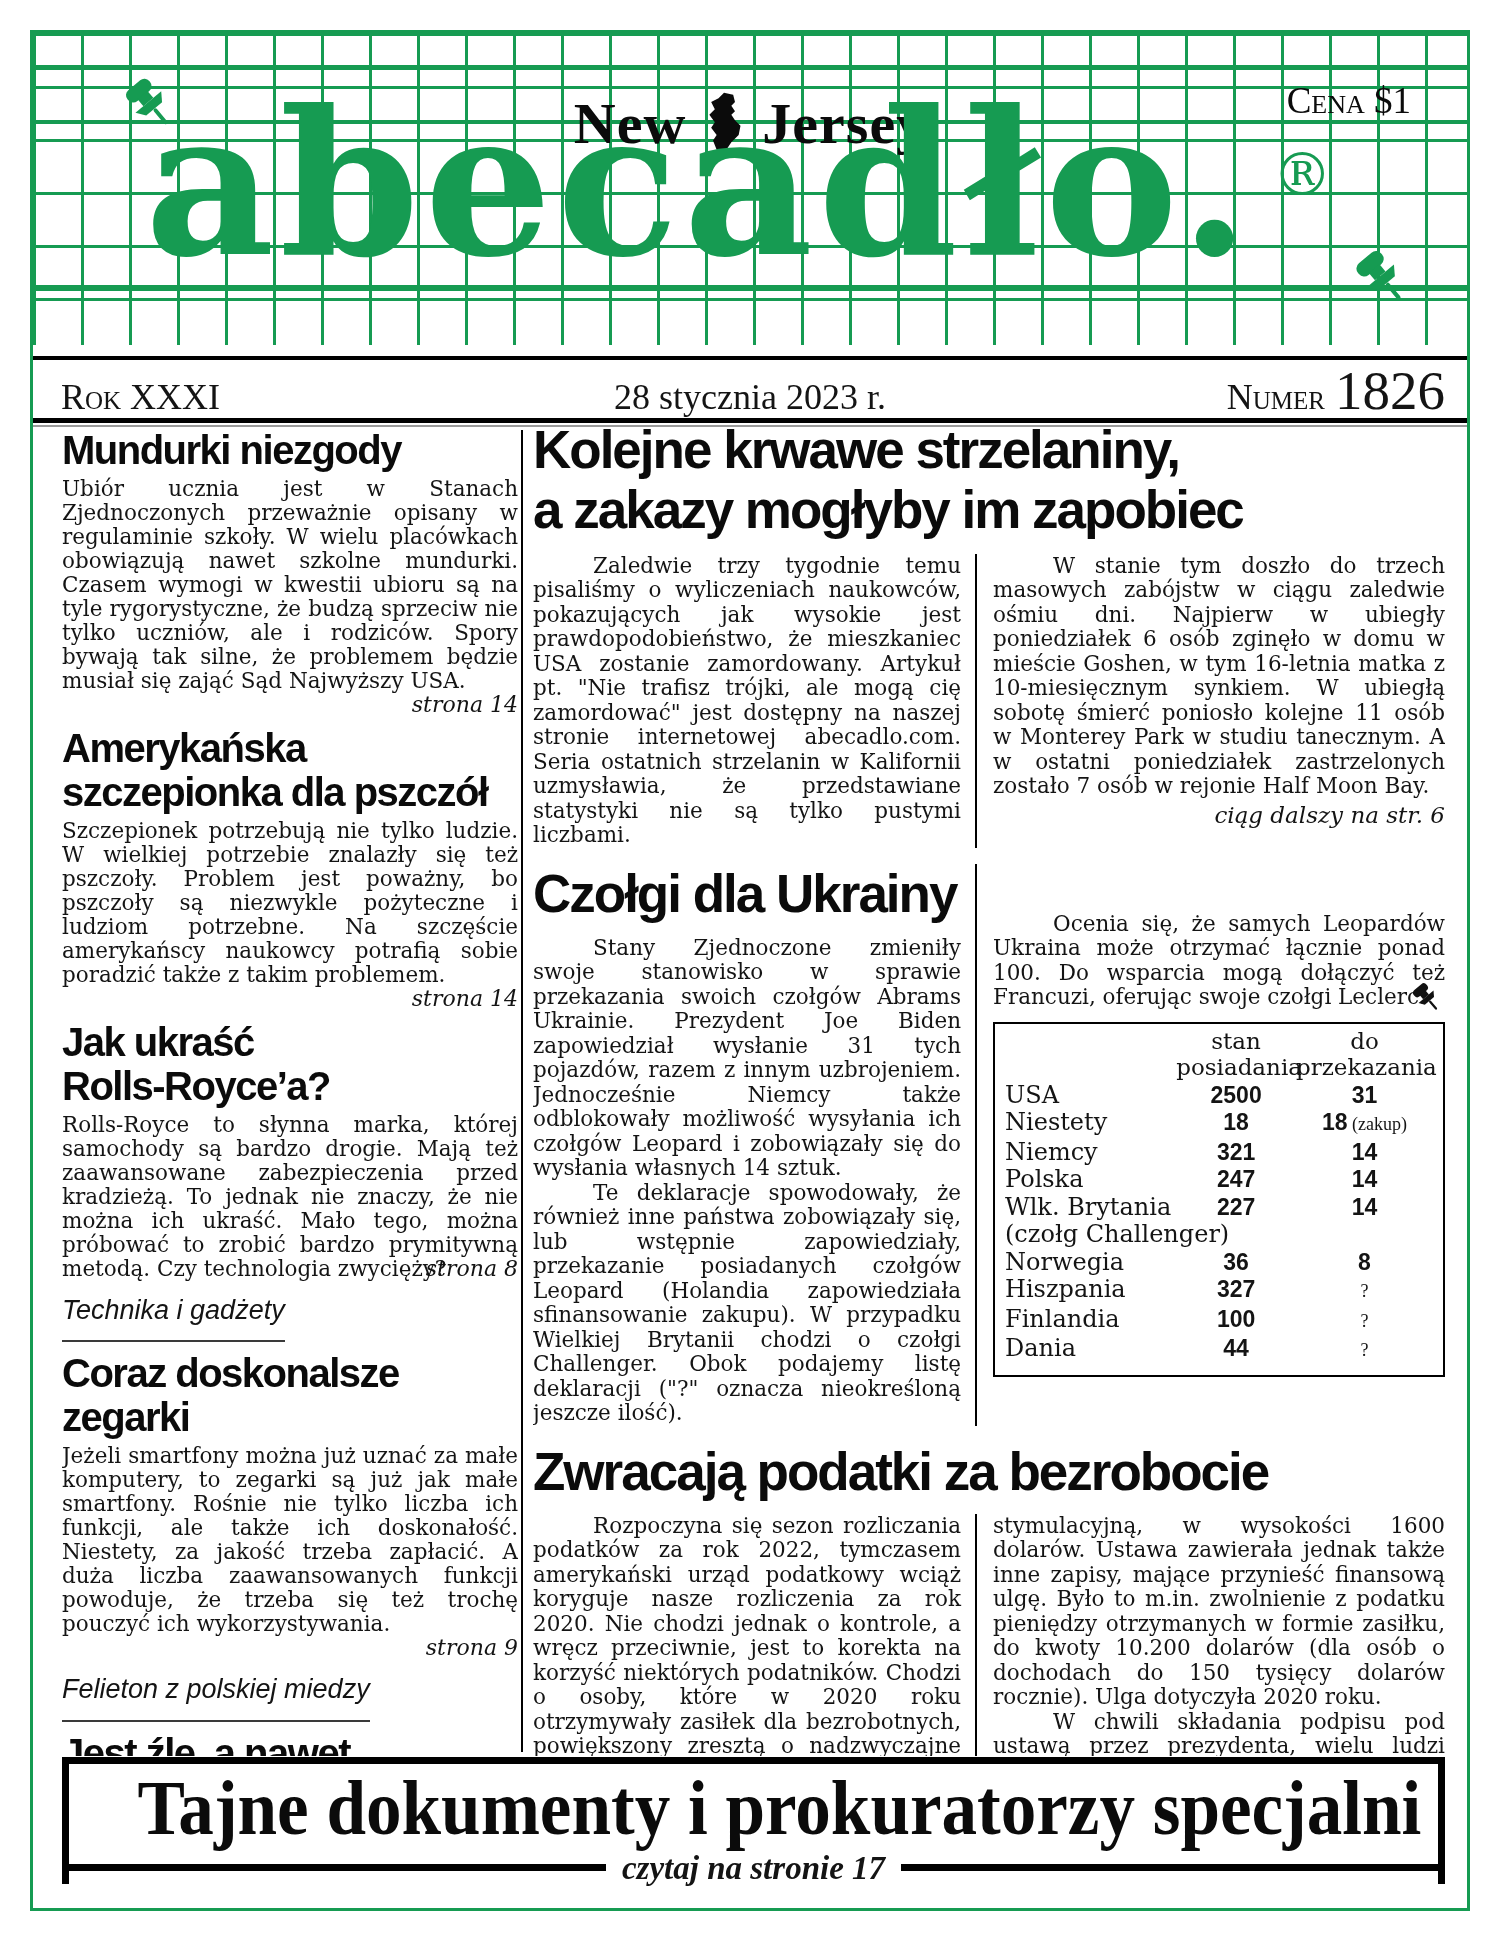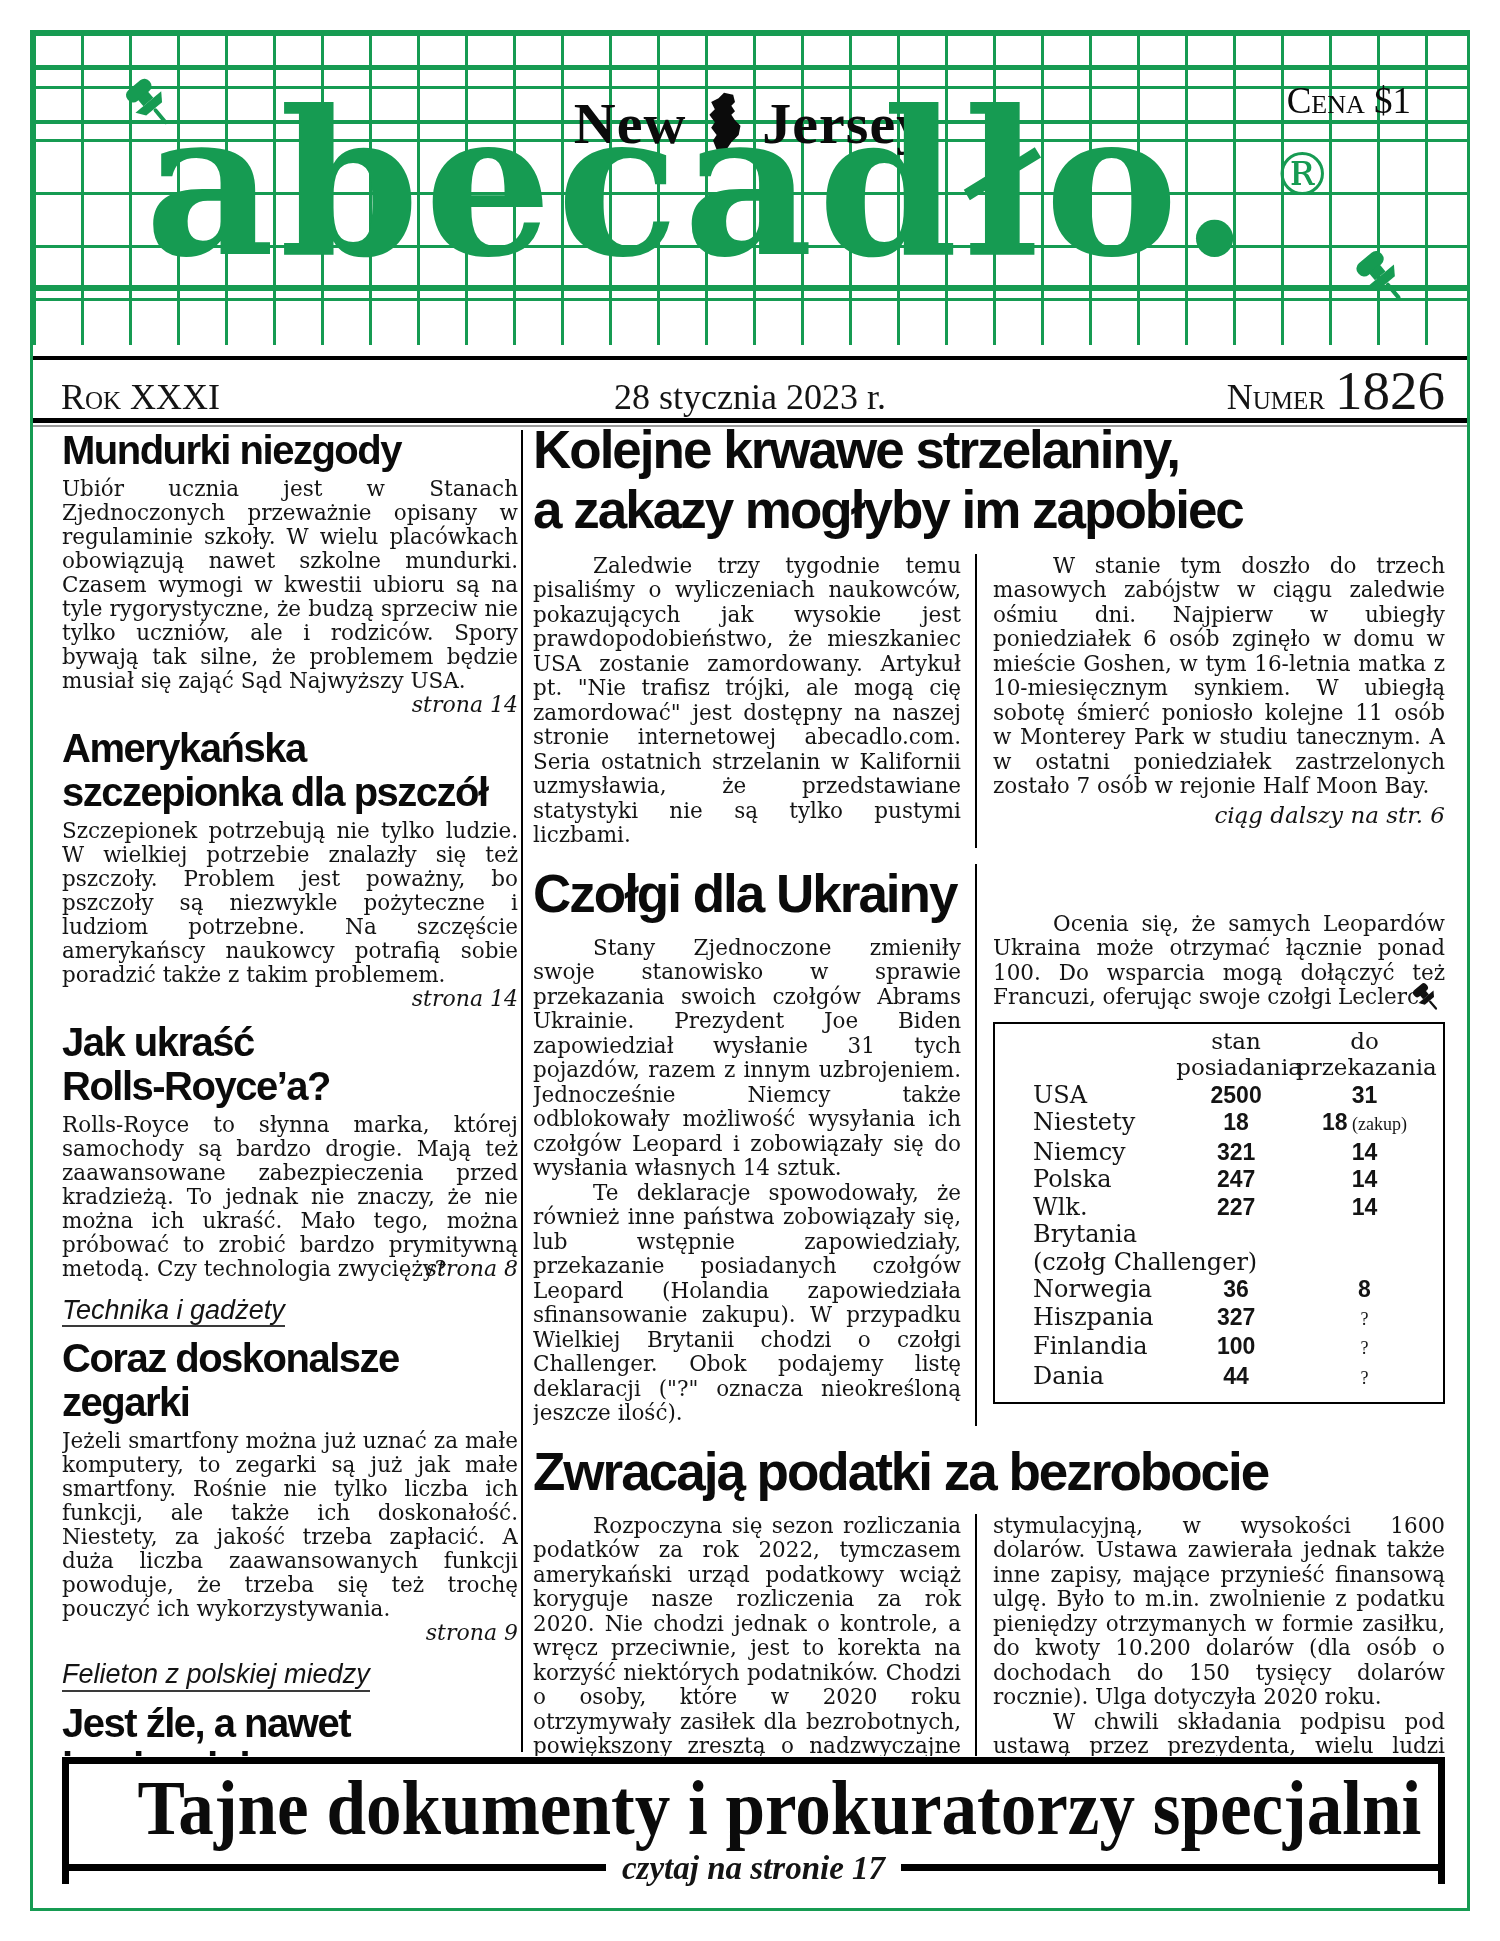--- a/index.html
+++ b/index.html
@@ -50,42 +50,42 @@
   
   .left-col{position:absolute;left:62px;top:428px;width:456px;height:1328px;overflow:hidden;}
   .vrule{position:absolute;left:521px;top:430px;width:2px;height:1322px;background:#000;}
   .main{position:absolute;left:533px;top:420px;width:912px;height:1336px;overflow:hidden;}
   
   .teaser{margin-bottom:9px;}
   .teaser-title{margin:0 0 5px;font-family:"Liberation Sans",sans-serif;font-weight:bold;font-size:40px;line-height:1.1;letter-spacing:-1.5px;white-space:pre-line;color:#0b0b0b;}
   .teaser-body{font-size:21.5px;line-height:24px;text-align:justify;}
   .page-ref{font-style:italic;font-size:22px;line-height:24px;text-align:right;}
   .page-ref.inline{margin-top:-24px;}
-  .kicker{display:inline-block;font-family:"Liberation Sans",sans-serif;font-style:italic;font-size:27px;line-height:1.05;border-bottom:2px solid #3a3a3a;margin:6px 0 9px;padding-bottom:1px;}
+  .kicker{display:inline-block;font-family:"Liberation Sans",sans-serif;font-style:italic;font-size:27px;line-height:1.05;border-bottom:2px solid #3a3a3a;margin:6px 0 9px;padding-bottom:16px;}
   
   .main-title{margin:0;font-family:"Liberation Sans",sans-serif;font-weight:bold;font-size:53px;line-height:1.13;letter-spacing:-2px;white-space:pre-line;color:#0b0b0b;}
   .cols{display:flex;align-items:stretch;}
   .colA{width:442px;box-sizing:border-box;padding-right:14px;flex:none;}
   .colB{flex:1;border-left:2px solid #000;padding-left:16px;box-sizing:border-box;}
   .body-p{margin:0;font-size:21.5px;line-height:24.5px;text-align:justify;}
   .indent{text-indent:60px;}
   .cont-ref{font-style:italic;font-size:23px;line-height:26px;text-align:right;margin-top:3px;}
   .art1-title{margin-bottom:14px;}
   .art2{margin-top:16px;}
   .art2 .main-title{margin-bottom:12px;}
   .art2-colB{padding-top:48px;}
   .pin-para{position:relative;}
   .pin-inline{position:absolute;right:0;bottom:-6px;width:36px;}
   .art3-title{margin:16px 0 12px;}
   
   .tank-table{border:2px solid #000;margin-top:12px;padding:4px 10px 10px;}
   .tt-head{display:grid;grid-template-columns:40% 28% 32%;margin-bottom:2px;}
   .tt-h{white-space:pre-line;text-align:center;font-size:23px;line-height:26px;}
   .tt-row{display:grid;grid-template-columns:40% 28% 32%;font-size:24px;line-height:27.5px;align-items:baseline;}
-  .tt-country{font-size:24px;margin-left:28px;}
+  .tt-country{font-size:24px;}
   .tt-span{grid-column:1 / -1;}
   .tt-num{font-family:"Liberation Sans",sans-serif;font-weight:bold;font-size:23px;text-align:center;white-space:nowrap;}
   .tt-note{font-family:Liberation Serif, serif;font-weight:normal;font-size:18px;}
   
   .banner{position:absolute;left:62px;width:1383px;top:1757px;box-sizing:border-box;border:7px solid #000;border-bottom:0;background:#fff;}
   .banner-title{text-align:center;font-family:"Liberation Serif",serif;font-weight:bold;font-size:79px;line-height:1.02;padding-top:4px;transform:scaleX(0.9);transform-origin:center;white-space:nowrap;color:#0b0b0b;}
   .banner-foot{display:flex;align-items:center;margin-top:2px;}
   .bf-bar{flex:1;height:7px;background:#000;}
   .bf-text{font-family:"Liberation Serif",serif;font-style:italic;font-weight:bold;font-size:33px;line-height:1;padding:0 16px;position:relative;top:1px;}
 </style>

